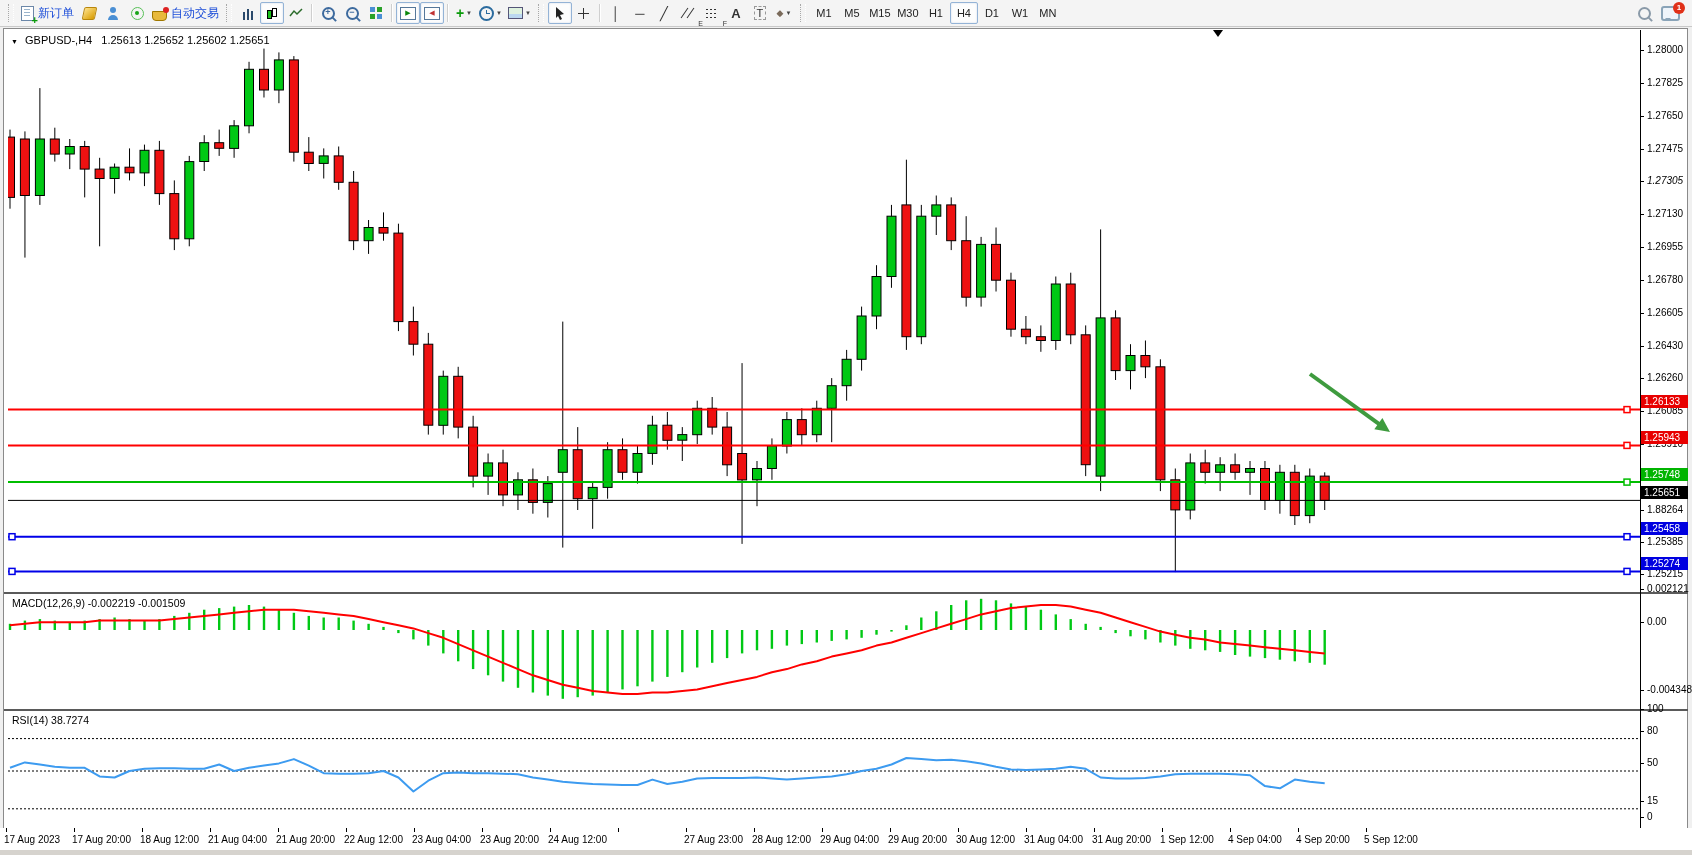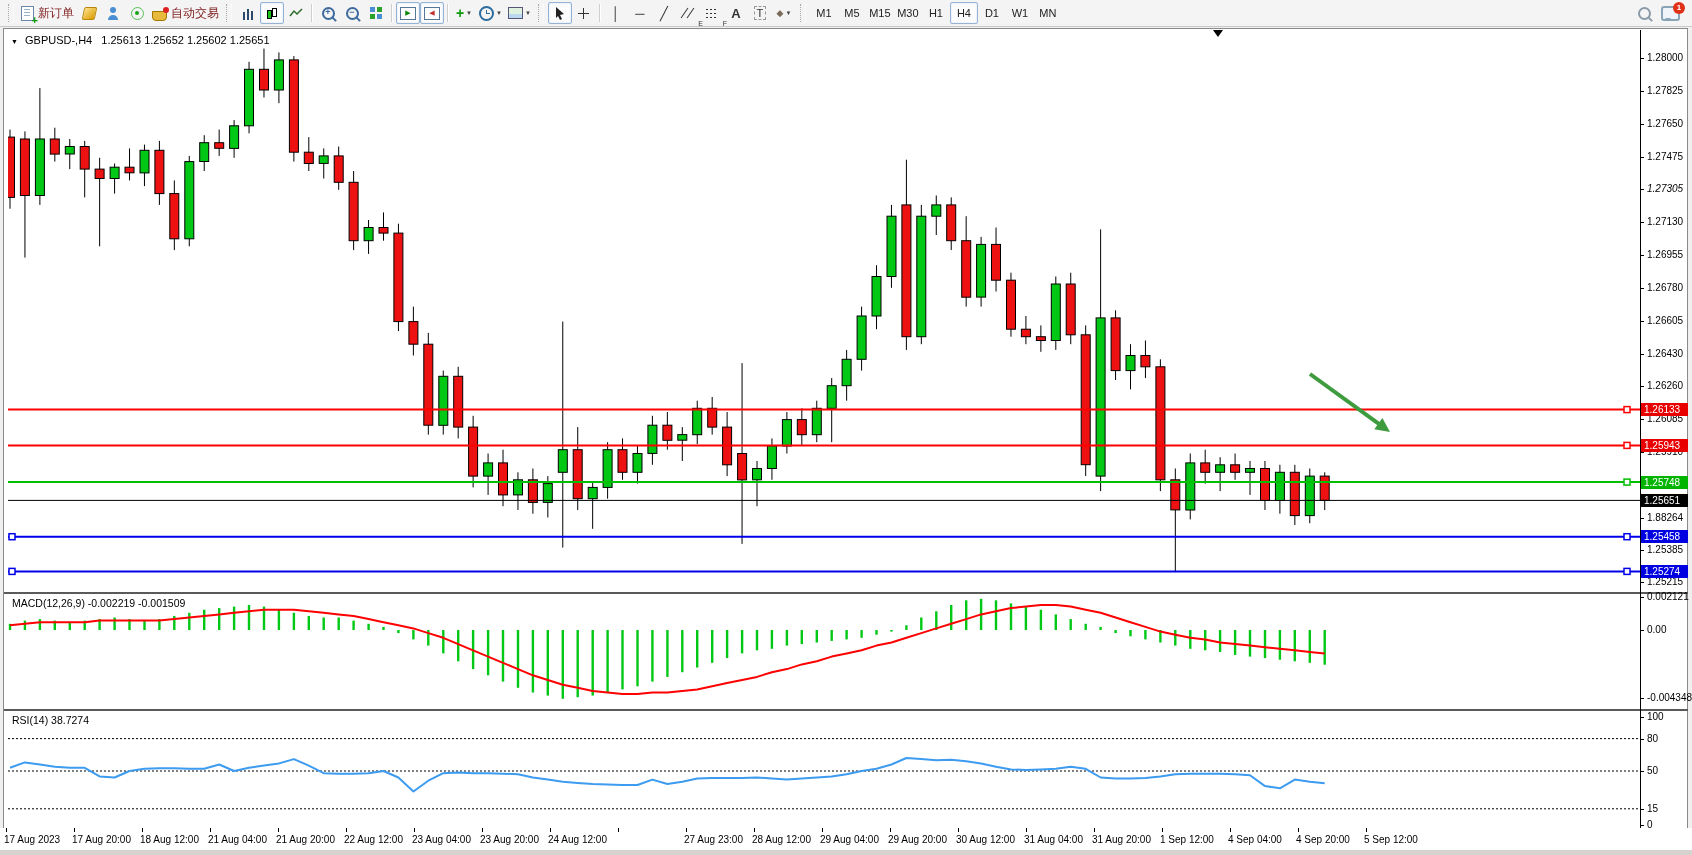--- a/index.html
+++ b/index.html
@@ -6,21 +6,21 @@
     font-family:"Liberation Sans","DejaVu Sans",sans-serif;background:#f0f0f0;}
   
   .toolbar{position:absolute;left:0;top:0;width:1692px;height:27px;background:#f4f4f4;
     border-bottom:1px solid #c9c9c9;display:flex;align-items:center;padding:0 4px;box-sizing:border-box;}
   .grip{width:4px;height:18px;border-left:1px dotted #a8a8a8;border-right:1px dotted #fff;margin:0 4px;}
   .vsep{width:1px;height:18px;background:#cfcfcf;border-right:1px solid #fff;margin:0 3px;}
   .tbtn{height:22px;min-width:24px;display:flex;align-items:center;justify-content:center;
     border:1px solid transparent;border-radius:2px;position:relative;padding:0 2px;box-sizing:border-box;
     color:#333;font-size:13px;cursor:default;}
   .tbtn.pressed{background:#fdfdfd;border-color:#94b3d6;box-shadow:inset 0 0 2px #cdd9e8;}
-  .tbtn .lbl{font-size:12px;margin-left:4px;color:#7f1d1d;}
+  .tbtn .lbl{font-size:12px;margin-left:4px;color:#1d4ed8;}
   .caret{font-size:6px;color:#444;margin-left:2px;}
   .tf{height:20px;min-width:26px;display:flex;align-items:center;justify-content:center;
     font-size:11px;color:#222;border:1px solid transparent;border-radius:2px;}
   .tf.active{background:#fdfdfd;border-color:#94b3d6;box-shadow:inset 0 0 2px #cdd9e8;}
   .right-icons{margin-left:auto;display:flex;align-items:center;gap:10px;padding-right:8px;}
   
   .ic{display:inline-block;position:relative;}
   .ic-doc{width:11px;height:13px;background:#fff;border:1px solid #6b87a8;}
   .ic-doc b{position:absolute;left:2px;top:2px;width:6px;height:1px;background:#9ab4cc;
     box-shadow:0 3px 0 #9ab4cc,0 6px 0 #9ab4cc;}
@@ -80,21 +80,21 @@
     color:#fff;font-size:8px;display:flex;align-items:center;justify-content:center;font-weight:bold;}
   
   .chart-window{position:absolute;left:3px;top:28px;width:1685px;height:823px;background:#fff;
     border:1px solid #8a8a8a;box-sizing:border-box;}
   .symbol-label{position:absolute;left:11px;top:34px;font-size:11px;color:#000;z-index:5;}
   .symbol-label .tri{font-size:7px;margin-right:4px;}
   .ind-label{position:absolute;font-size:10.5px;color:#000;z-index:5;}
   svg.pane{position:absolute;background:transparent;z-index:2;}
   .pane-sep{position:absolute;left:4px;width:1684px;height:2px;background:#5a5a5a;z-index:4;}
   .axis-vline{position:absolute;left:1640px;top:30px;width:1px;height:798px;background:#000;z-index:4;}
-  #right-axis{position:absolute;left:1640px;top:28px;width:50px;height:800px;z-index:5;}
+  #right-axis{position:absolute;left:1640px;top:20px;width:50px;height:800px;z-index:5;}
   .axtick{position:absolute;left:0;width:4px;height:1px;background:#000;}
   .axlabel{position:absolute;left:7px;font-size:10px;color:#000;white-space:nowrap;}
   .axbadge{position:absolute;left:1px;width:47px;height:13px;color:#fff;font-size:10px;
     line-height:13px;padding-left:3px;box-sizing:border-box;white-space:nowrap;}
   #time-axis{position:absolute;left:0;top:828px;width:1692px;height:22px;background:#fff;z-index:5;}
   .ttick{position:absolute;top:0;width:1px;height:4px;background:#000;}
   .tlabel{position:absolute;top:6px;font-size:10px;color:#000;white-space:nowrap;}
   .bottom-strip{position:absolute;left:0;top:850px;width:1692px;height:5px;background:#d6d3ce;}
   .end-marker{position:absolute;left:1213px;top:30px;width:0;height:0;z-index:6;
     border-left:5px solid transparent;border-right:5px solid transparent;border-top:7px solid #000;}

